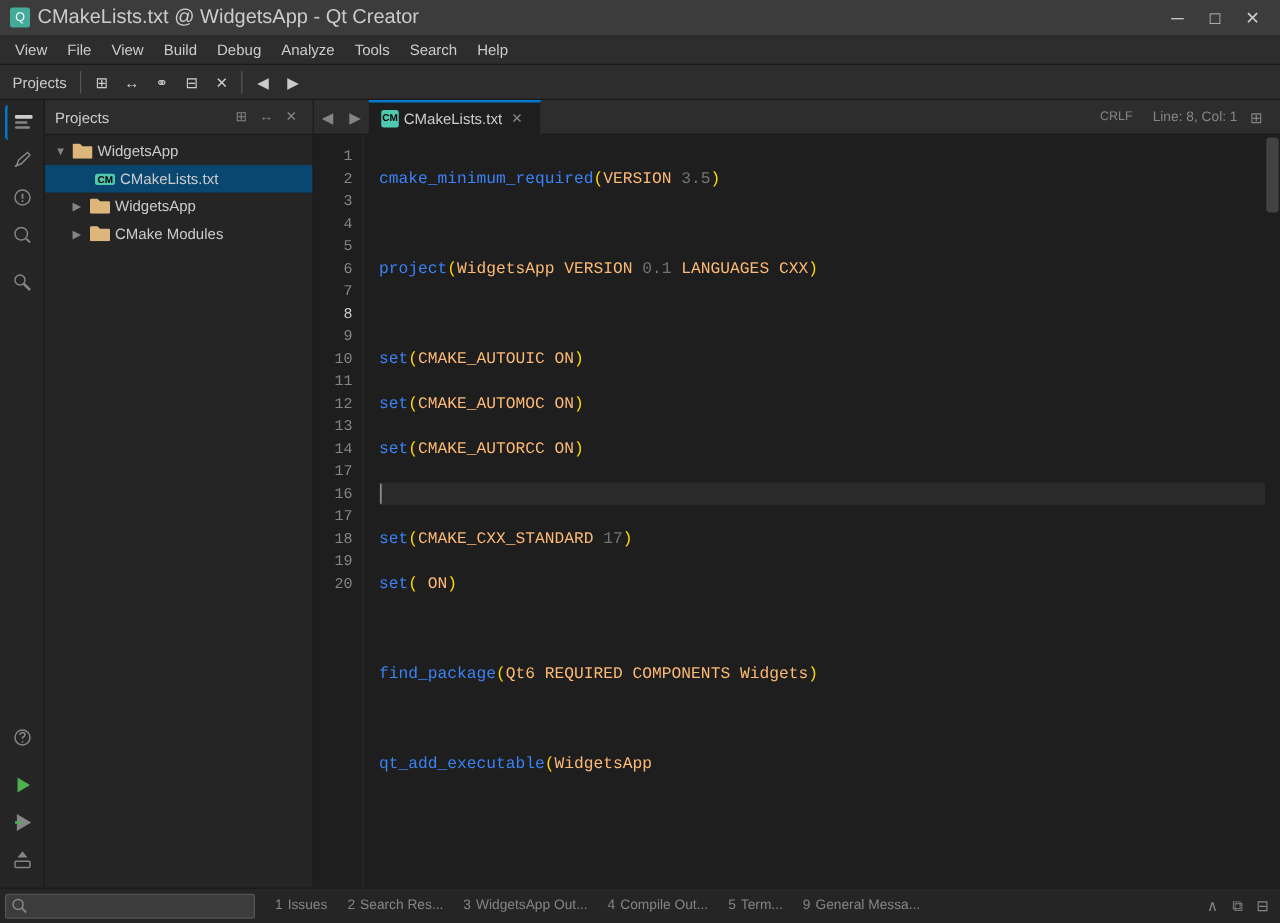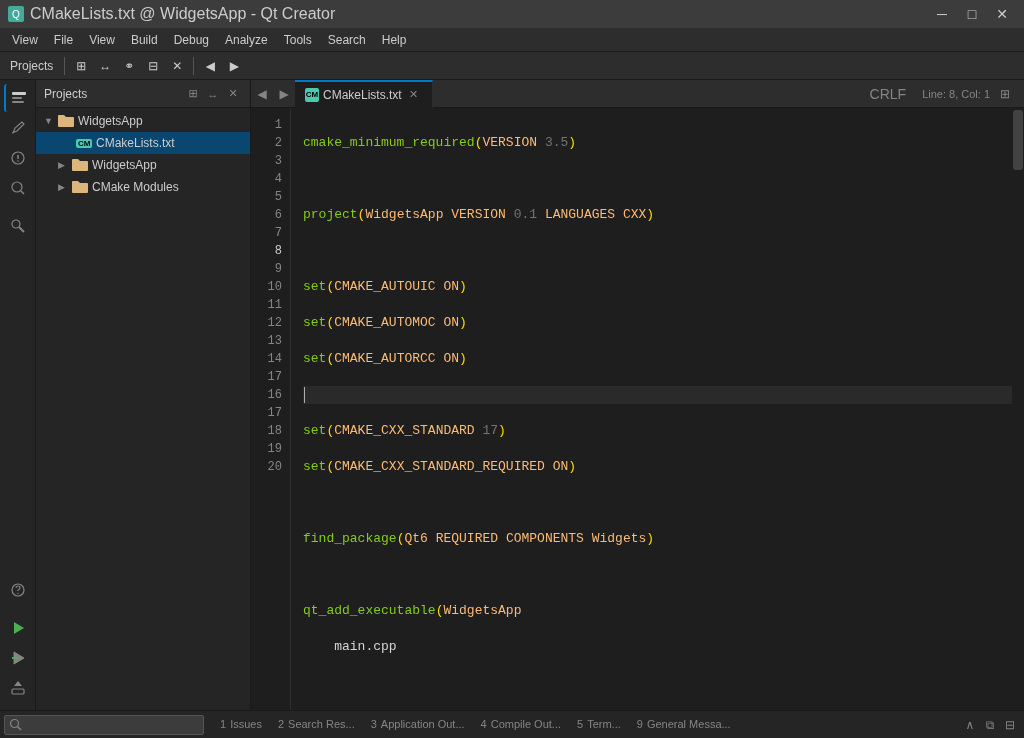--- a/index.html
+++ b/index.html
@@ -58,21 +58,21 @@
 
     
     .code-editor { flex: 1; display: flex; overflow: hidden; background: #1e1e1e; position: relative; }
     .line-numbers { width: 40px; background: #1e1e1e; padding: 8px 0; flex-shrink: 0; border-right: 1px solid #2d2d2d; text-align: right; }
     .line-num { height: 18px; padding-right: 8px; font-size: 12px; font-family: 'Consolas', 'Courier New', monospace; color: #858585; line-height: 18px; }
     .code-content { flex: 1; padding: 8px 0 8px 12px; overflow: auto; font-family: 'Consolas', 'Courier New', monospace; font-size: 13px; line-height: 18px; white-space: pre; }
     .code-line { height: 18px; display: flex; align-items: center; }
     .code-line.cursor-line { background: #2a2a2a; }
 
     
-    .c-func { color: #84cc16; }
+    .c-func { color: #3b82f6; }
     .c-paren { color: #ffd700; }
     .c-cmake-var { color: #fdba74; }
     .c-value { color: #737373; }
     .c-plain { color: #d4d4d4; }
 
     
     .bottom-panel { height: 28px; background: #252526; border-top: 1px solid #1a1a1a; display: flex; align-items: center; padding: 0 4px; flex-shrink: 0; overflow: hidden; }
     .bottom-tab { padding: 0 8px; height: 28px; display: flex; align-items: center; font-size: 11px; color: #858585; cursor: pointer; white-space: nowrap; gap: 4px; border-bottom: 2px solid transparent; }
     .bottom-tab .tab-num { font-size: 11px; }
     .bottom-tab-end { margin-left: auto; display: flex; align-items: center; }
@@ -246,21 +246,21 @@
     <div class="tab-bar">
       <button class="tab-nav-btn">◀</button>
       <button class="tab-nav-btn">▶</button>
       <div class="tab active">
         <span class="tab-icon">CM</span>
         <span>CMakeLists.txt</span>
         <span class="tab-close">✕</span>
       </div>
       <div class="tab-spacer"></div>
       <div style="display:flex;align-items:center;gap:4px;padding-right:8px;">
-        <span style="font-size:14px;color:#858585;">CRLF</span>
+        <span style="font-size:10px;color:#858585;">CRLF</span>
         <span style="font-size:11px;color:#858585;margin-left:12px;">Line: 8, Col: 1</span>
         <button class="tab-end-btn">⊞</button>
       </div>
     </div>
 
     <div class="code-editor">
       <div class="line-numbers">
         <div class="line-num">1</div>
         <div class="line-num">2</div>
         <div class="line-num">3</div>
@@ -285,26 +285,25 @@
       <div class="code-content">
 <div class="code-line"><span class="c-func">cmake_minimum_required</span><span class="c-paren">(</span><span class="c-cmake-var">VERSION</span><span class="c-plain"> </span><span class="c-value">3.5</span><span class="c-paren">)</span></div>
 <div class="code-line"></div>
 <div class="code-line"><span class="c-func">project</span><span class="c-paren">(</span><span class="c-cmake-var">WidgetsApp</span><span class="c-plain"> </span><span class="c-cmake-var">VERSION</span><span class="c-plain"> </span><span class="c-value">0.1</span><span class="c-plain"> </span><span class="c-cmake-var">LANGUAGES</span><span class="c-plain"> </span><span class="c-cmake-var">CXX</span><span class="c-paren">)</span></div>
 <div class="code-line"></div>
 <div class="code-line"><span class="c-func">set</span><span class="c-paren">(</span><span class="c-cmake-var">CMAKE_AUTOUIC</span><span class="c-plain"> </span><span class="c-cmake-var">ON</span><span class="c-paren">)</span></div>
 <div class="code-line"><span class="c-func">set</span><span class="c-paren">(</span><span class="c-cmake-var">CMAKE_AUTOMOC</span><span class="c-plain"> </span><span class="c-cmake-var">ON</span><span class="c-paren">)</span></div>
 <div class="code-line"><span class="c-func">set</span><span class="c-paren">(</span><span class="c-cmake-var">CMAKE_AUTORCC</span><span class="c-plain"> </span><span class="c-cmake-var">ON</span><span class="c-paren">)</span></div>
 <div class="code-line cursor-line"><span style="display:inline-block;width:1px;height:16px;background:#aeafad;vertical-align:middle;margin-left:1px;"></span></div>
 <div class="code-line"><span class="c-func">set</span><span class="c-paren">(</span><span class="c-cmake-var">CMAKE_CXX_STANDARD</span><span class="c-plain"> </span><span class="c-value">17</span><span class="c-paren">)</span></div>
-<div class="code-line"><span class="c-func">set</span><span class="c-paren">(</span><span class="c-cmake-var">CMAKE_CXX_STANDARD_REQUIRED</span><span class="c-plain"> </span><span class="c-cmake-var">ON</span><span class="c-paren">)</span></div>
+<div class="code-line"><span class="c-func">set</span><span class="c-paren">(</span><span class="c-plain"> </span><span class="c-cmake-var">ON</span><span class="c-paren">)</span></div>
 <div class="code-line"></div>
 <div class="code-line"><span class="c-func">find_package</span><span class="c-paren">(</span><span class="c-cmake-var">Qt6</span><span class="c-plain"> </span><span class="c-cmake-var">REQUIRED</span><span class="c-plain"> </span><span class="c-cmake-var">COMPONENTS</span><span class="c-plain"> </span><span class="c-cmake-var">Widgets</span><span class="c-paren">)</span></div>
 <div class="code-line"></div>
 <div class="code-line"><span class="c-func">qt_add_executable</span><span class="c-paren">(</span><span class="c-cmake-var">WidgetsApp</span></div>
-<div class="code-line"><span class="c-plain">    main.cpp</span></div>
 
 
 
 
       </div>
 
       <div class="editor-scrollbar">
         <div class="editor-scrollbar-thumb"></div>
       </div>
     </div>
@@ -323,21 +322,21 @@
   <div class="bottom-tab">
     <span class="tab-num">1</span>
     <span>Issues</span>
   </div>
   <div class="bottom-tab">
     <span class="tab-num">2</span>
     <span>Search Res...</span>
   </div>
   <div class="bottom-tab">
     <span class="tab-num">3</span>
-    <span>Application Out...</span>
+    <span>WidgetsApp Out...</span>
   </div>
   <div class="bottom-tab">
     <span class="tab-num">4</span>
     <span>Compile Out...</span>
   </div>
   <div class="bottom-tab">
     <span class="tab-num">5</span>
     <span>Term...</span>
   </div>
   <div class="bottom-tab">

